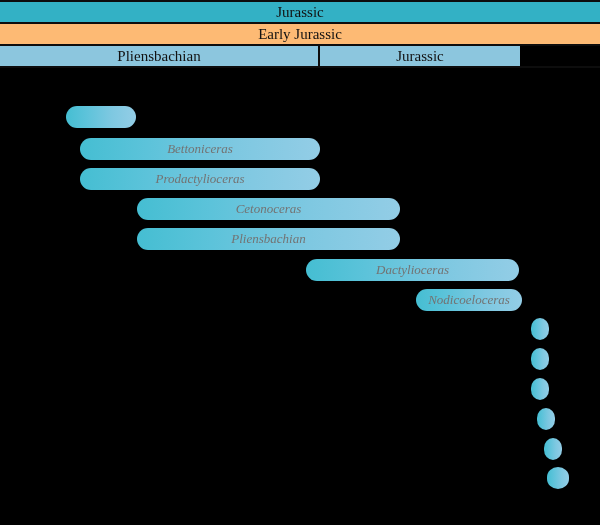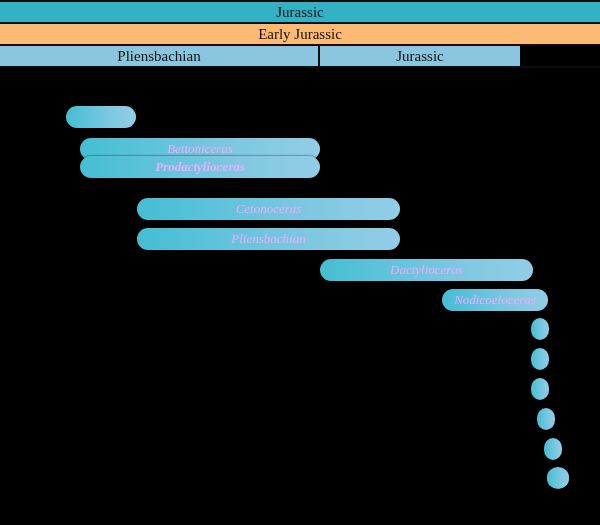--- a/index.html
+++ b/index.html
@@ -68,21 +68,21 @@
 
   .range-label {
     position: absolute;
     top: 0;
     height: 22px;
     line-height: 22px;
     width: 100%;
     text-align: center;
     font-style: italic;
     font-size: 13px;
-    color: #f0abfc;
+    color: #737373;
     white-space: nowrap;
     pointer-events: none;
   }
   
   .range-label.off-bar {
     color: #0a0a0a;
   }
 
   
   .range-bar.marker {
@@ -107,37 +107,37 @@
 
 <div id="range-plot">
     <div class="range-track" style="left: 66px; top: 38px; width: 70px;">
       <div class="range-bar" style="width: 70px;"></div>
       <div class="range-label off-bar" style="left: -150px; width: 150px; text-align: right;"></div>
     </div>
     <div class="range-track" style="left: 80px; top: 70px; width: 240px;">
       <div class="range-bar" style="width: 240px;"></div>
       <div class="range-label">Bettoniceras</div>
     </div>
-    <div class="range-track" style="left: 80px; top: 88px; width: 240px; font-weight: bold;">
+    <div class="range-track" style="left: 80px; top: 100px; width: 240px;">
       <div class="range-bar" style="width: 240px;"></div>
       <div class="range-label">Prodactylioceras</div>
     </div>
     <div class="range-track" style="left: 137px; top: 130px; width: 263px;">
       <div class="range-bar" style="width: 263px;"></div>
       <div class="range-label">Cetonoceras</div>
     </div>
     <div class="range-track" style="left: 137px; top: 160px; width: 263px;">
       <div class="range-bar" style="width: 263px;"></div>
       <div class="range-label">Pliensbachian</div>
     </div>
-    <div class="range-track" style="left: 320px; top: 191px; width: 213px;">
+    <div class="range-track" style="left: 306px; top: 191px; width: 213px;">
       <div class="range-bar" style="width: 213px;"></div>
       <div class="range-label">Dactylioceras</div>
     </div>
-    <div class="range-track" style="left: 442px; top: 221px; width: 106px;">
+    <div class="range-track" style="left: 416px; top: 221px; width: 106px;">
       <div class="range-bar" style="width: 106px;"></div>
       <div class="range-label">Nodicoeloceras</div>
     </div>
     <div class="range-track" style="left: 531px; top: 250px; width: 18px;">
       <div class="range-bar marker" style="width: 18px;"></div>
       <div class="range-label off-bar" style="left: -150px; width: 150px; text-align: right;"></div>
     </div>
     <div class="range-track" style="left: 531px; top: 280px; width: 18px;">
       <div class="range-bar marker" style="width: 18px;"></div>
       <div class="range-label off-bar" style="left: -150px; width: 150px; text-align: right;"></div>

